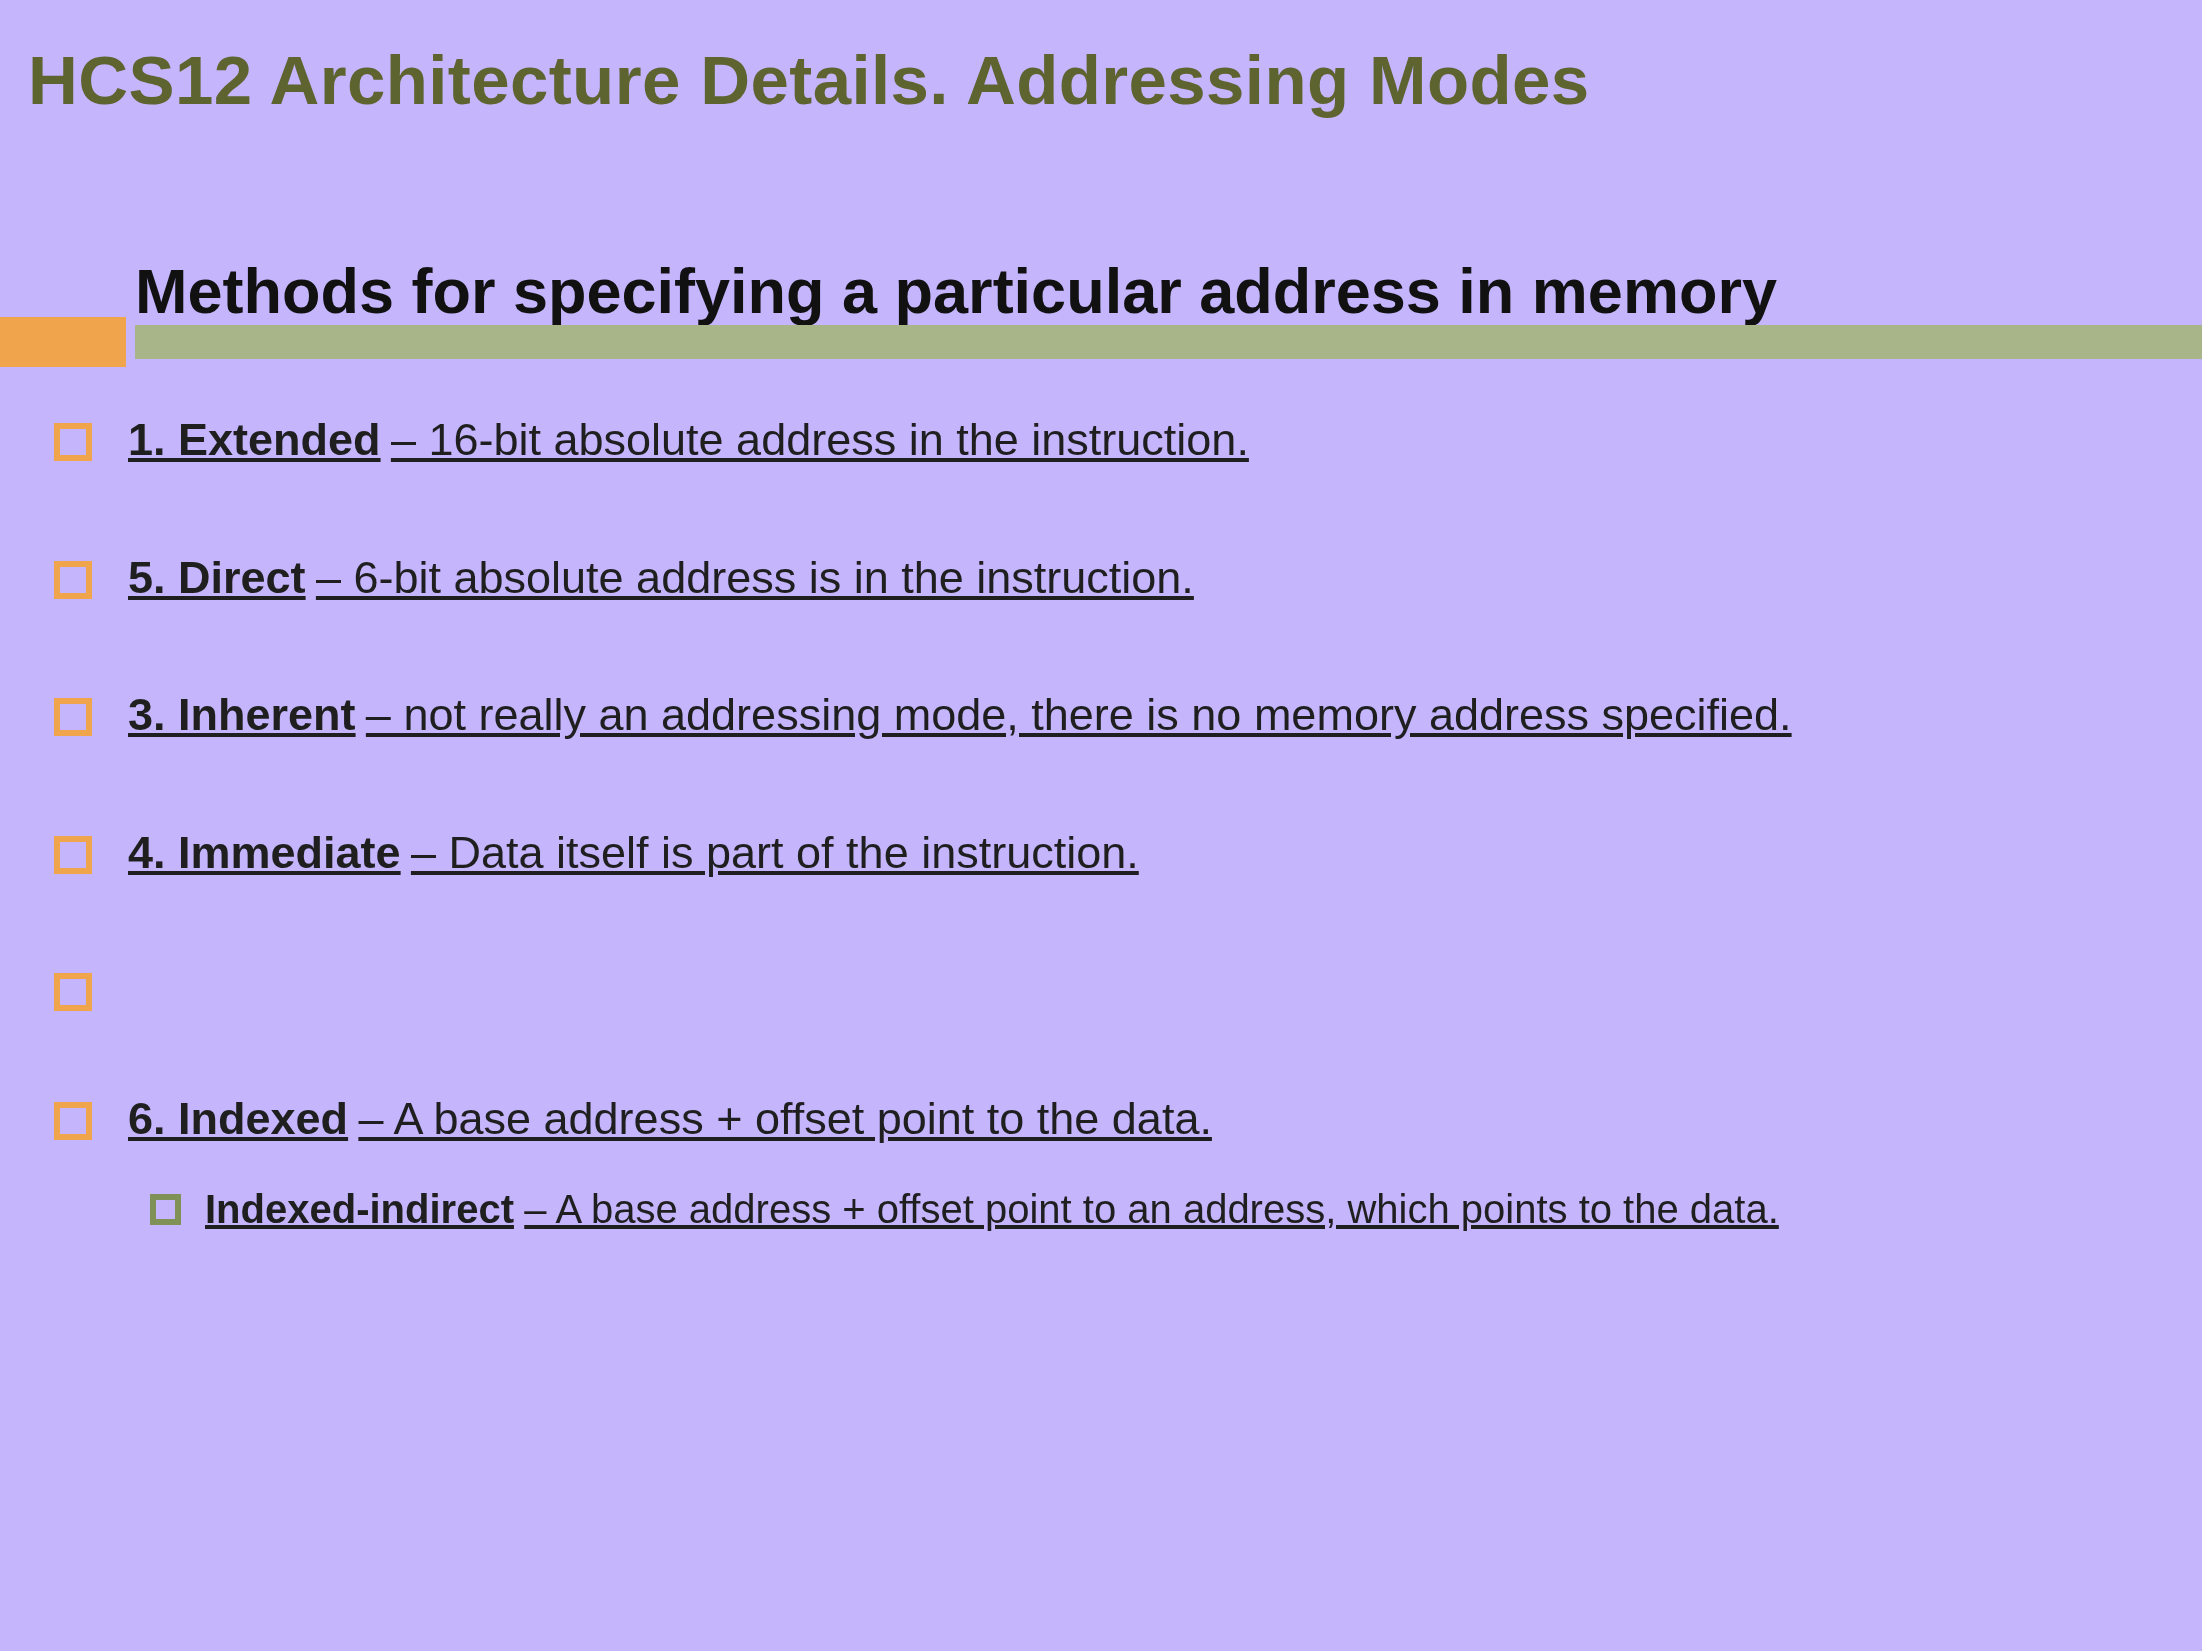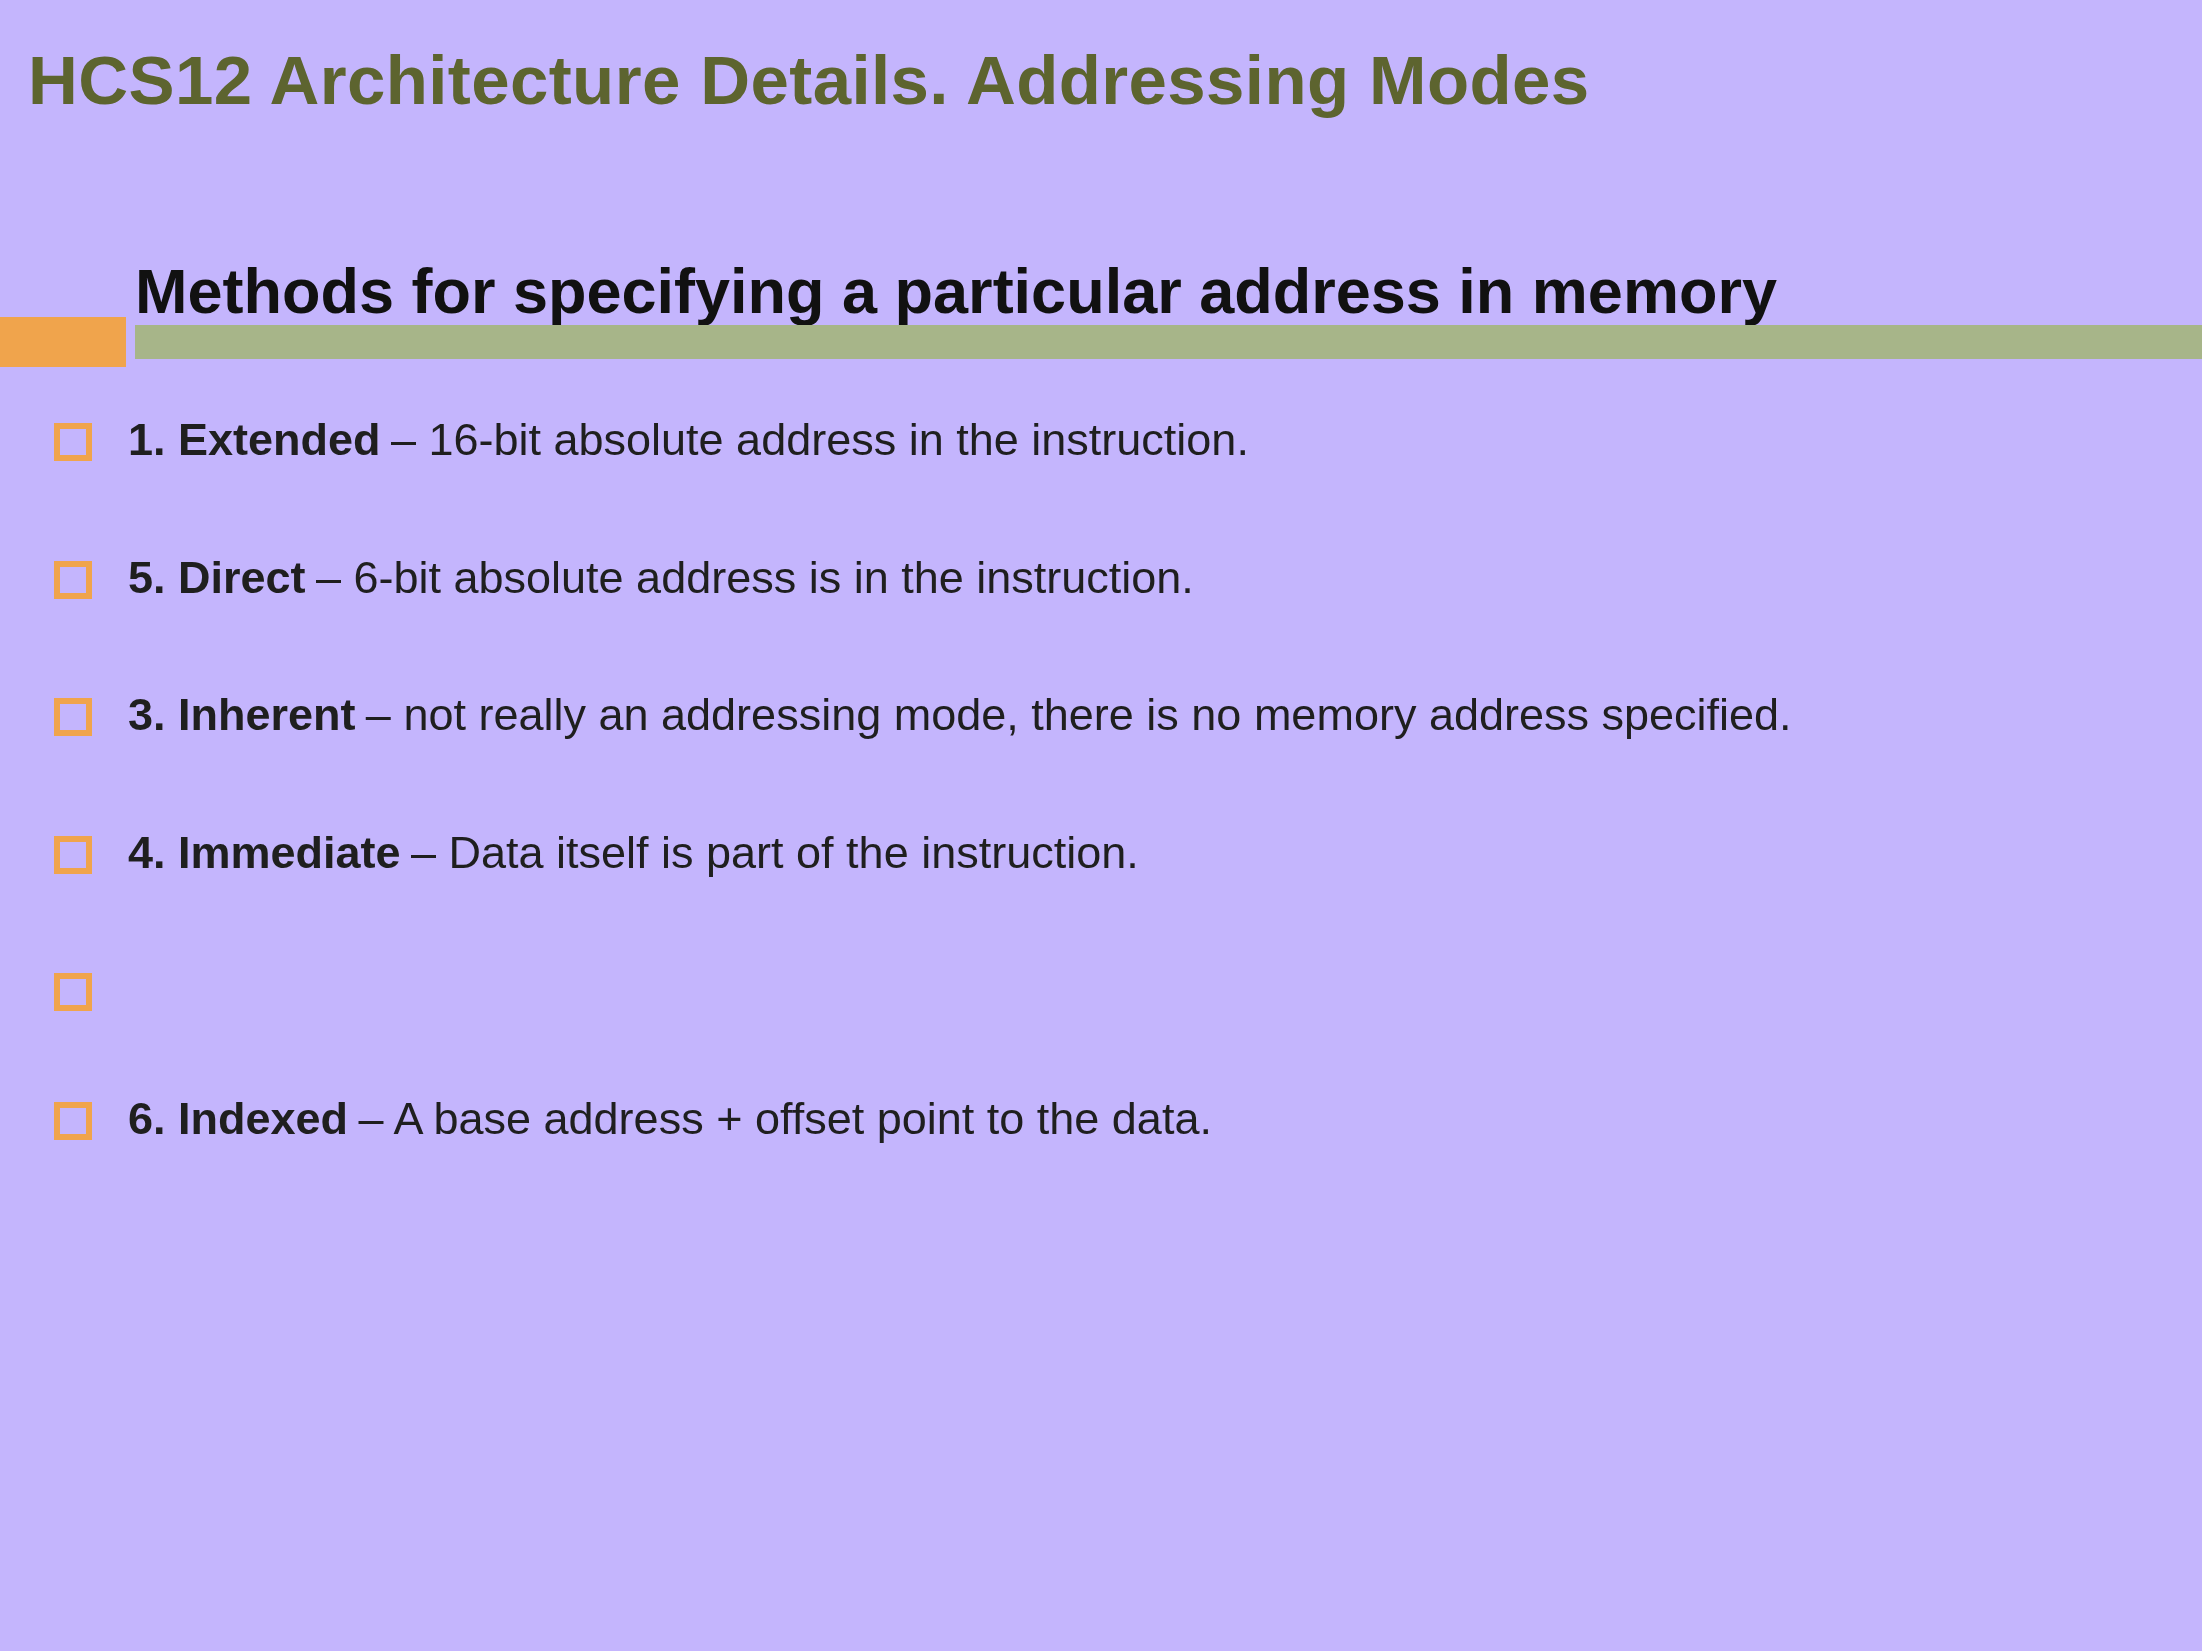--- a/index.html
+++ b/index.html
@@ -49,20 +49,21 @@
     top: 325px;
     right: 0;
     height: 34px;
     background: #a7b589;
   }
   .bullet-list {
     position: absolute;
     left: 54px;
     top: 411px;
     right: 86px;
+    text-decoration: underline;
   }
   .list-item {
     display: flex;
     align-items: flex-start;
     margin-bottom: 79px;
   }
   .list-item.tight {
     margin-bottom: 33px;
     text-align: center;
   }
@@ -141,17 +142,21 @@
 
     <div class="list-item">
       <span class="bullet-square"></span>
     </div>
 
     <div class="list-item tight">
       <span class="bullet-square"></span>
       <div class="item-text"><span class="item-term">6. Indexed</span><span>– A base address + offset point to the data.</span></div>
     </div>
 
+    <div class="sub-list-item">
+      <span class="sub-bullet-square"></span>
+      <div class="sub-item-text"><span class="item-term">Indexed-indirect</span><span>– A base address + offset point to an address, which points to the data.</span></div>
+    </div>
 
   </div>
 
 </div>
 
 
 </body></html>

